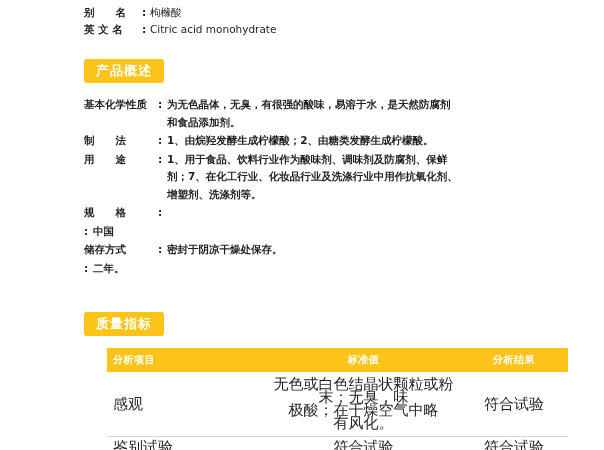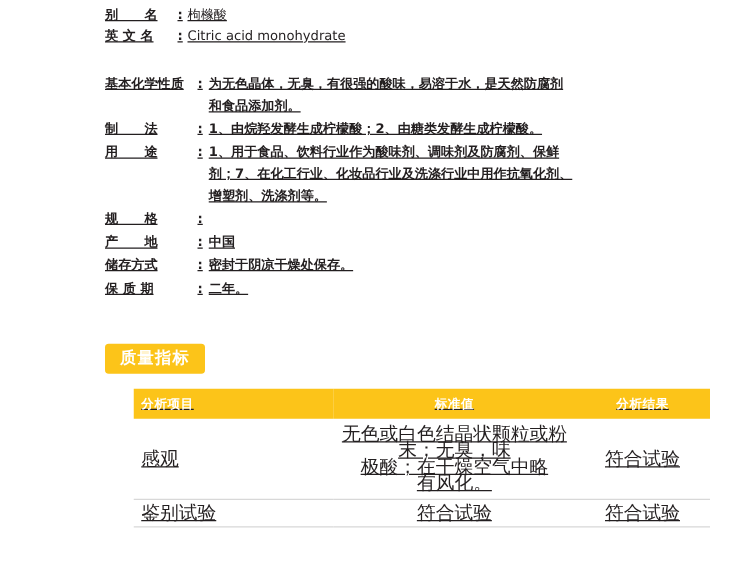--- a/index.html
+++ b/index.html
@@ -13,21 +13,20 @@
     font-family: "DejaVu Sans", "Liberation Sans", sans-serif;
     color: #231f20;
     overflow: hidden;
   }
   .page {
     position: relative;
     width: 543px;
     height: 450px;
     box-sizing: border-box;
     padding: 0 84px 0 84px;
-    text-decoration: underline;
   }
 
   
   .name-rows {
     padding-top: 4px;
   }
   .name-row {
     display: flex;
     align-items: baseline;
     font-size: 10.5px;
@@ -166,20 +165,21 @@
       <span class="name-value">枸橼酸</span>
     </div>
     <div class="name-row">
       <span class="name-label">英 文 名</span>
       <span class="name-colon">:</span>
       <span class="name-value">Citric acid monohydrate</span>
     </div>
   </div>
 
   <div class="sec-overview-wrap">
+    <div class="section-tab">产品概述</div>
 
     <div class="overview-body">
       <div class="ov-row">
         <span class="ov-label">基本化学性质</span>
         <span class="ov-colon">:</span>
         <span class="ov-text bold">为无色晶体，无臭，有很强的酸味，易溶于水，是天然防腐剂和食品添加剂。</span>
       </div>
       <div class="ov-row">
         <span class="ov-label">制　　法</span>
         <span class="ov-colon">:</span>
@@ -188,31 +188,29 @@
       <div class="ov-row">
         <span class="ov-label">用　　途</span>
         <span class="ov-colon">:</span>
         <span class="ov-text bold">1、用于食品、饮料行业作为酸味剂、调味剂及防腐剂、保鲜剂；7、在化工行业、化妆品行业及洗涤行业中用作抗氧化剂、增塑剂、洗涤剂等。</span>
       </div>
       <div class="ov-row">
         <span class="ov-label">规　　格</span>
         <span class="ov-colon">:</span>
       </div>
       <div class="ov-row">
-        <span class="ov-label">产　　地</span>
         <span class="ov-colon">:</span>
         <span class="ov-text bold">中国</span>
       </div>
       <div class="ov-row">
         <span class="ov-label">储存方式</span>
         <span class="ov-colon">:</span>
         <span class="ov-text bold">密封于阴凉干燥处保存。</span>
       </div>
       <div class="ov-row">
-        <span class="ov-label">保 质 期</span>
         <span class="ov-colon">:</span>
         <span class="ov-text bold">二年。</span>
       </div>
     </div>
   </div>
 
   <div class="sec-quality-wrap">
     <div class="section-tab">质量指标</div>
 
     <table class="q-table">

